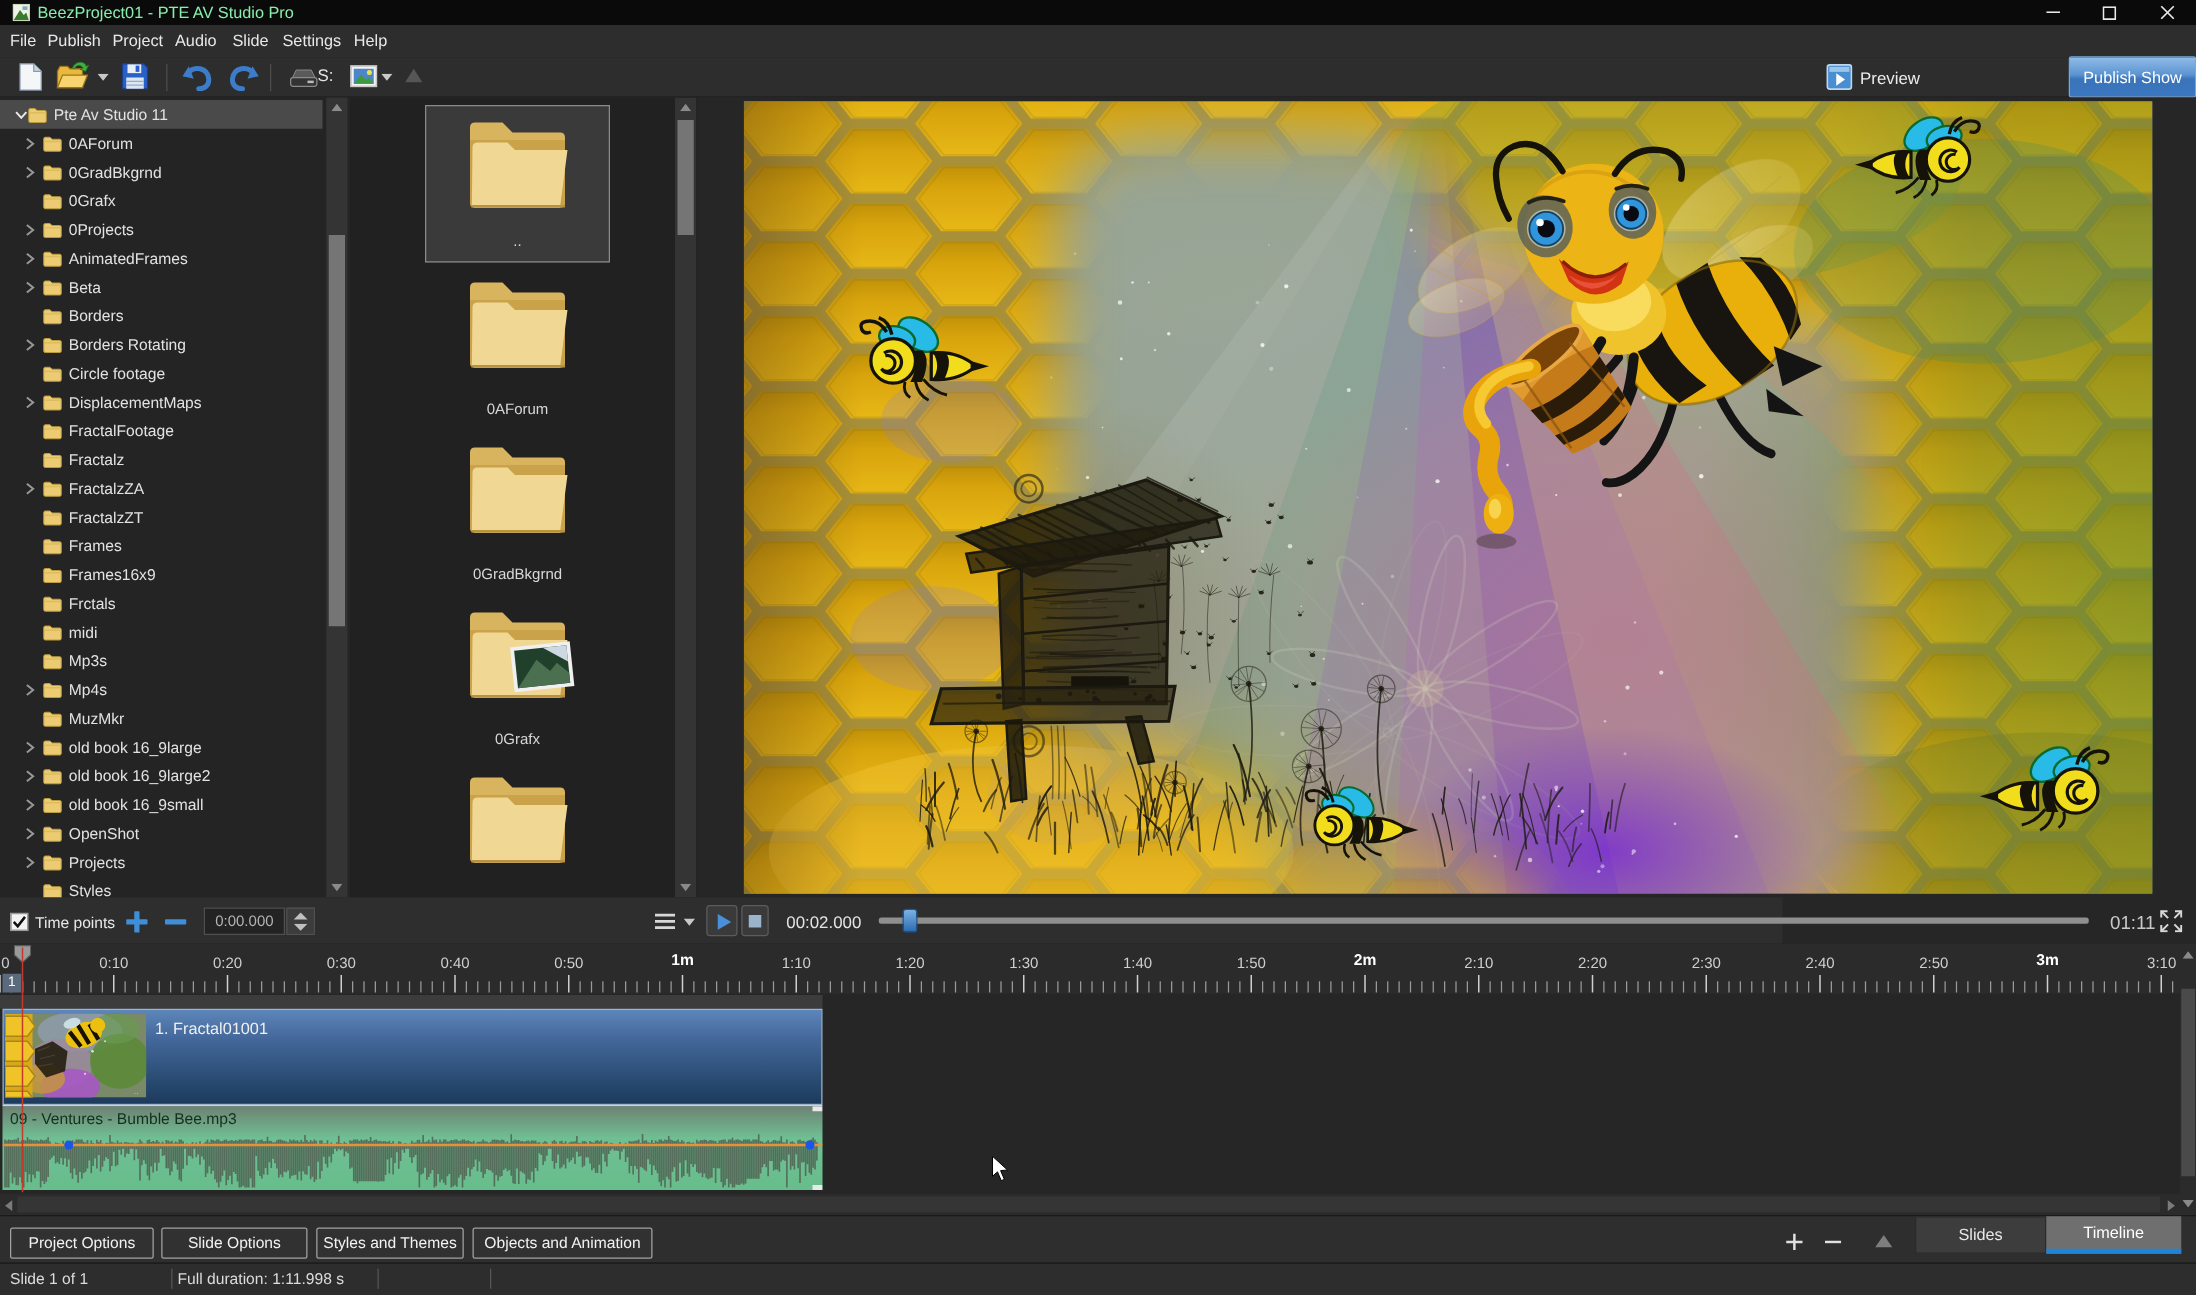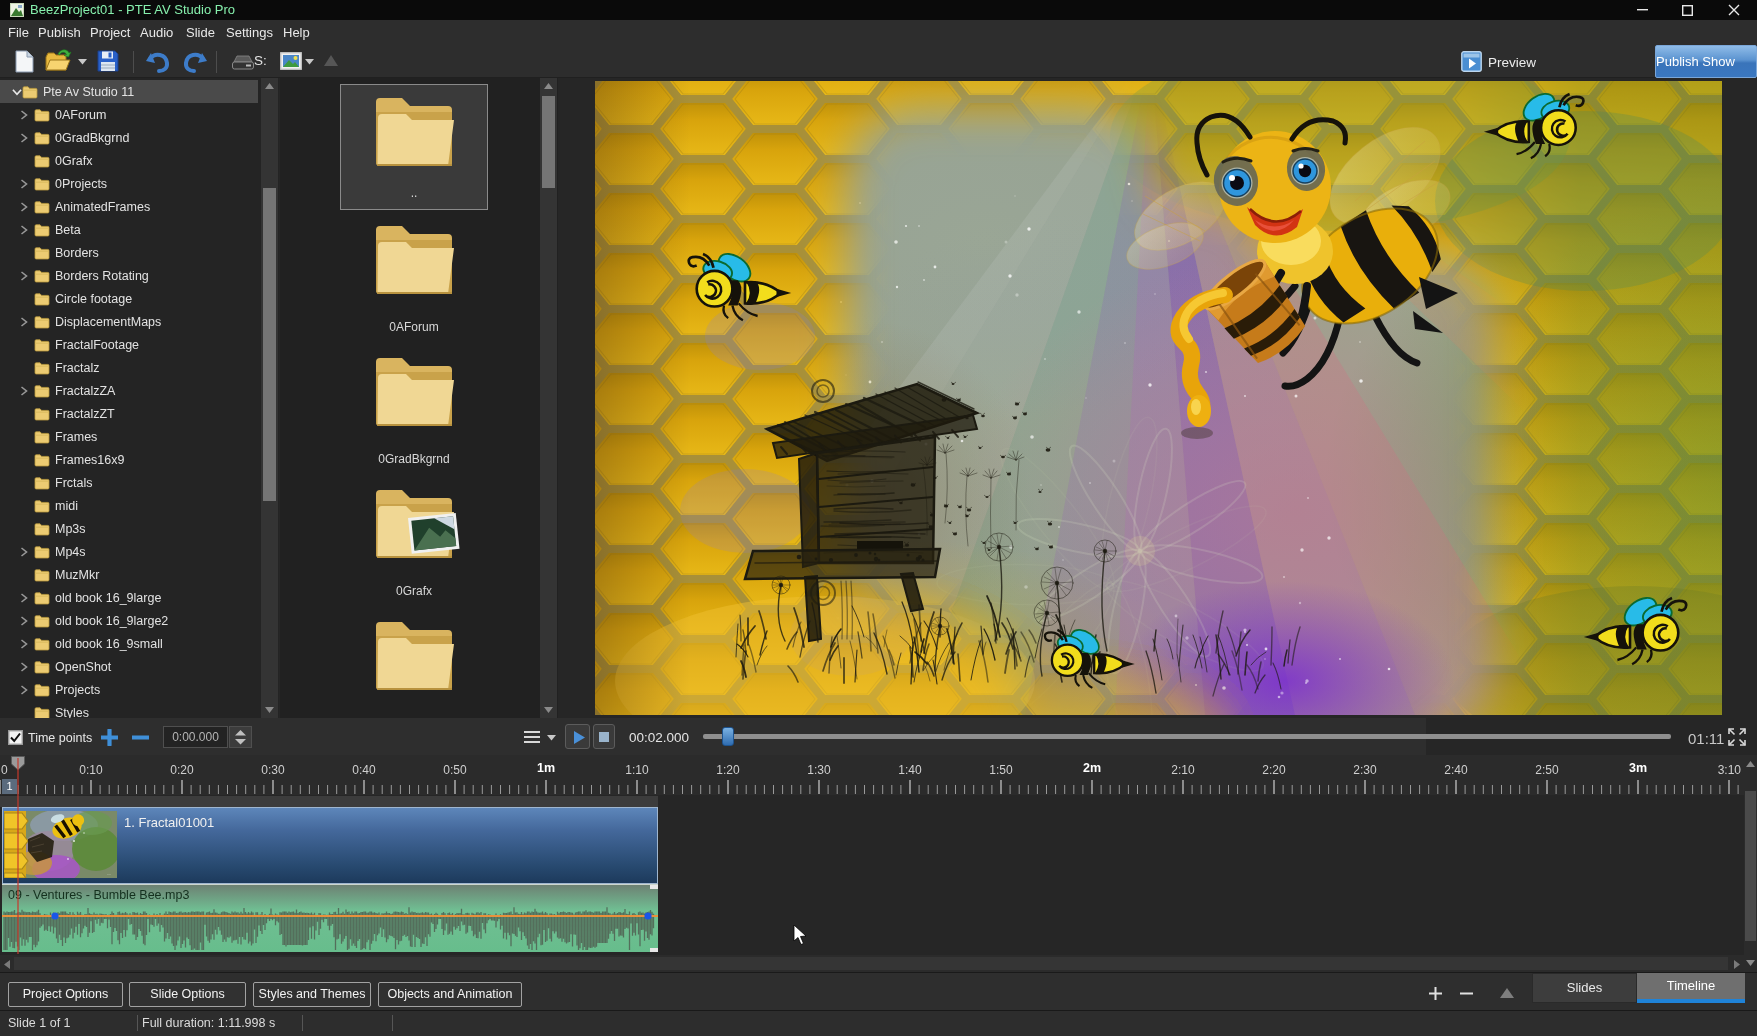--- a/index.html
+++ b/index.html
@@ -118,21 +118,21 @@
         <path d="M7 0 L14 11 L0 11 Z" fill="#565656"></path>
       </svg>
       <svg class="abs" style="left:1461px;top:5px" width="21" height="21">
 <rect x="0.8" y="0.8" width="19.4" height="19.4" rx="2" fill="#4a8ed2" stroke="#bcd6ee" stroke-width="1.4"></rect>
 <rect x="2.5" y="2.5" width="16" height="4" fill="#9cc4e8"></rect>
 <path d="M8 7.5 L15 12.5 L8 17.5 Z" fill="#fff"></path>
       </svg>
       <span class="abs" style="left:1488px;top:9px;color:#ececec;font-size:13.5px">Preview</span>
       <div class="abs" style="left:1655px;top:-1px;width:102px;height:33px;border-radius:2px;
 background:linear-gradient(180deg,#8fbce8 0%,#5b93d0 45%,#3a74ba 55%,#3a77c0 100%);border:1px solid #7aa6d8;
-color:#fff;font-size:13px;text-align:left;line-height:31px">Publish Show</div>
+color:#fff;font-size:13px;text-align:center;line-height:31px">Publish Show</div>
     </div>
     <div id="tree" class="abs">
       <div class="trow sel" style="top:2px">
         <span class="tch">
           <svg width="11" height="8" viewBox="0 0 11 8">
             <path d="M1 1.5 L5.5 6.5 L10 1.5" fill="none" stroke="#e8e8e8" stroke-width="1.8"></path>
           </svg>
         </span>
         <span class="tfold">
           <svg width="16" height="14" viewBox="0 0 16 14">

